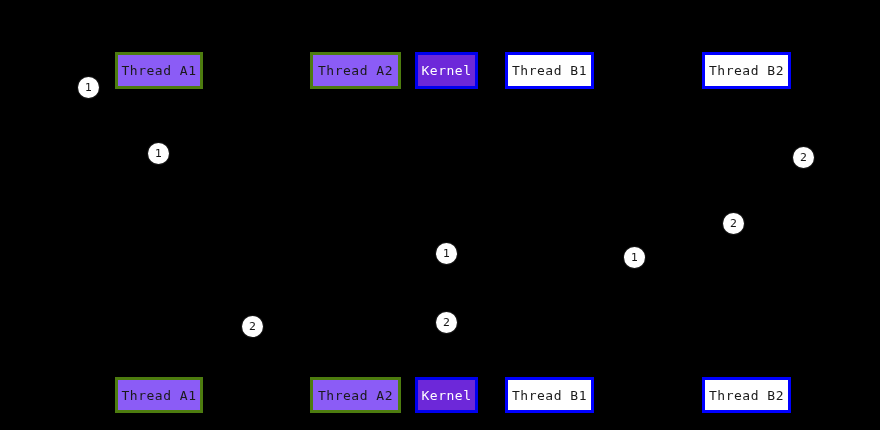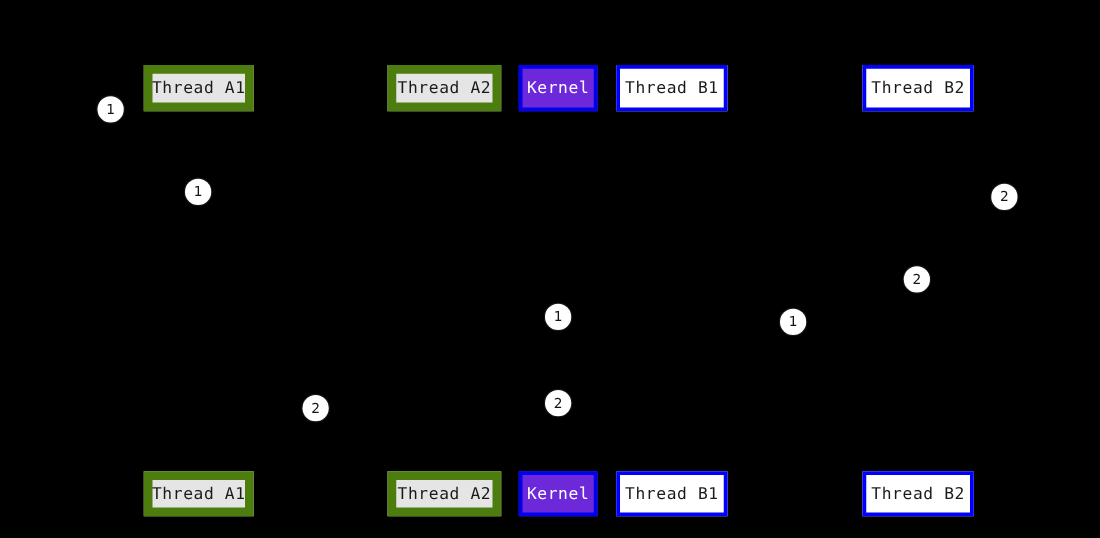--- a/index.html
+++ b/index.html
@@ -56,28 +56,29 @@
     box-sizing: border-box;
     display: flex;
     align-items: center;
     justify-content: center;
     font-size: 13px;
     letter-spacing: 0.5px;
     white-space: nowrap;
     line-height: 1;
   }
   .participant.actorA {
-    background: #e5e5e5;
-    border: 7px solid #4d7c0f;
+    background: #8b5cf6;
+    border: 3px solid #4d7c0f;
     color: #1a1a1a;
   }
   .participant.actorB {
     background: #ffffff;
     border: 3px solid #0000ff;
     color: #1a1a1a;
+    margin-left: 12px;
   }
   .participant.kernel {
     background: #6d28d9;
     border: 3px solid #0000ee;
     color: #ffffff;
   }
 
   
   .badge {
     position: absolute;

